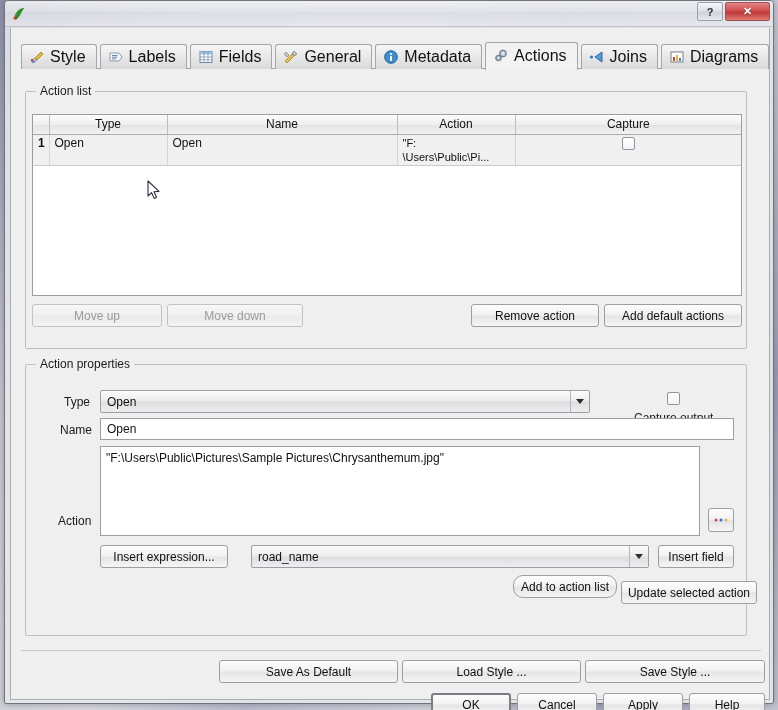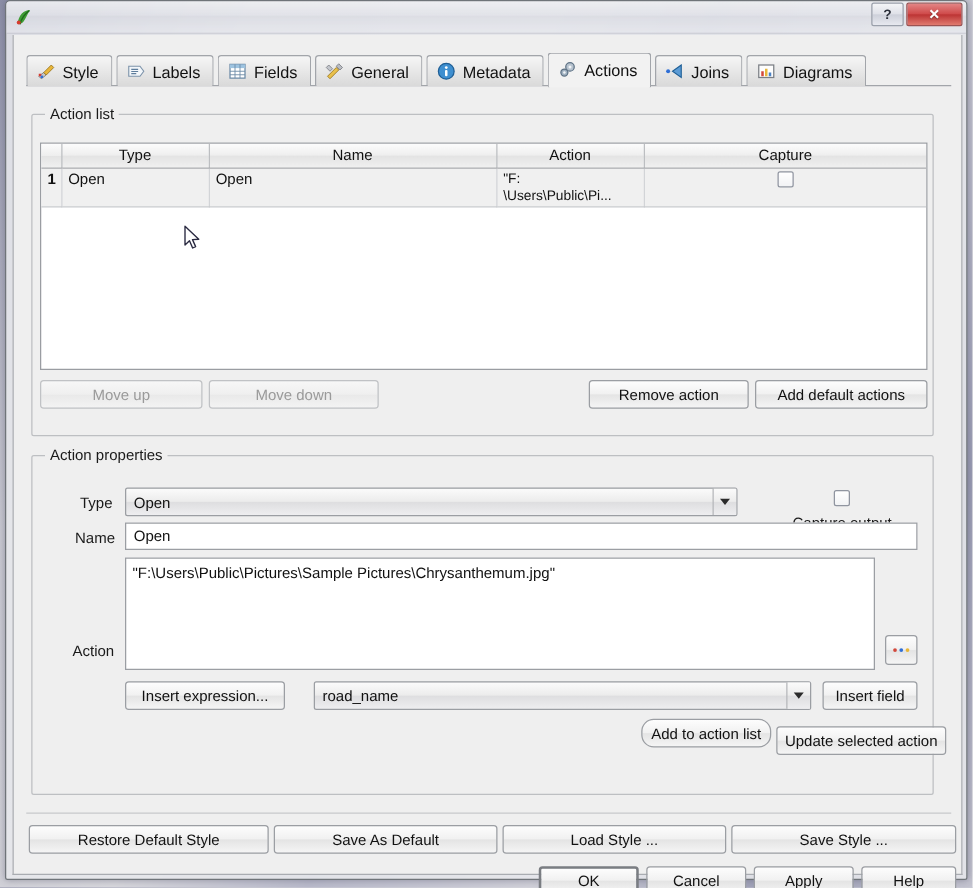--- a/index.html
+++ b/index.html
@@ -109,21 +109,21 @@
     height: 25px;
     margin-right: 3px;
     padding: 0 10px 0 7px;
     display: flex;
     align-items: center;
     gap: 5px;
     border: 1px solid #a2a5aa;
     border-bottom: none;
     border-radius: 3px 3px 0 0;
     background: linear-gradient(180deg, #f6f6f6 0%, #e6e6e6 55%, #d9d9d9 100%);
-    font-size: 13px;
+    font-size: 16px;
     color: #111;
     cursor: default;
     position: relative;
     z-index: 1;
   }
   .tab.active {
     height: 28px;
     background: #f2f2f2;
     border-color: #a2a5aa;
     z-index: 3;
@@ -477,21 +477,20 @@
             </span>
         </div>
         <div class="btn posbtn" style="left:632px; top:180px; width:76px;">Insert field</div>
 
         <div class="btn posbtn" style="left:487px; top:210px; width:104px;border-radius:10px;">Add to action list</div>
         <div class="btn posbtn" style="left:595px; top:216px; width:136px;">Update selected action</div>
       </div>
 
       <div class="hsep" style="left:10px; top:622px; width:740px;"></div>
 
-      <div class="btn posbtn" style="left:12px; top:632px; width:192px;">Restore Default Style</div>
       <div class="btn posbtn" style="left:208px; top:632px; width:179px;">Save As Default</div>
       <div class="btn posbtn" style="left:391px; top:632px; width:179px;">Load Style ...</div>
       <div class="btn posbtn" style="left:574px; top:632px; width:180px;">Save Style ...</div>
 
       <div class="btn default posbtn" style="left:420px; top:665px; width:80px;">OK</div>
       <div class="btn posbtn" style="left:506px; top:665px; width:80px;">Cancel</div>
       <div class="btn posbtn" style="left:592px; top:665px; width:80px;">Apply</div>
       <div class="btn posbtn" style="left:678px; top:665px; width:76px;">Help</div>
 
     </div>

